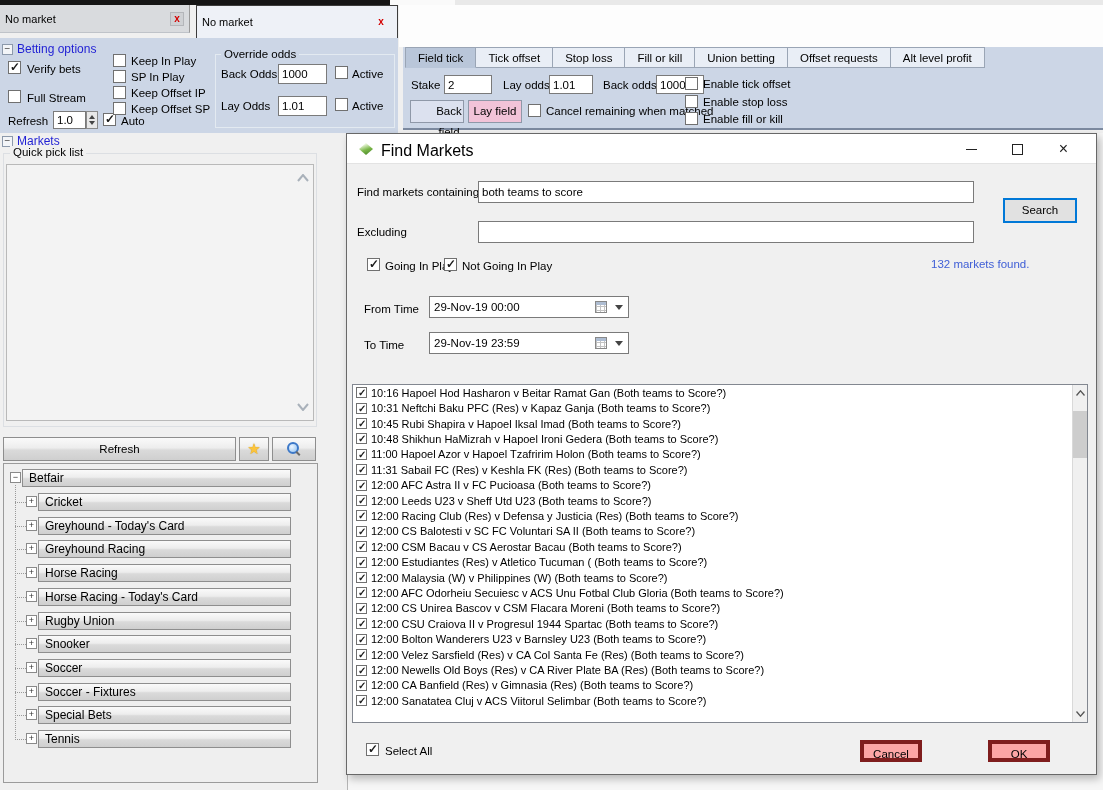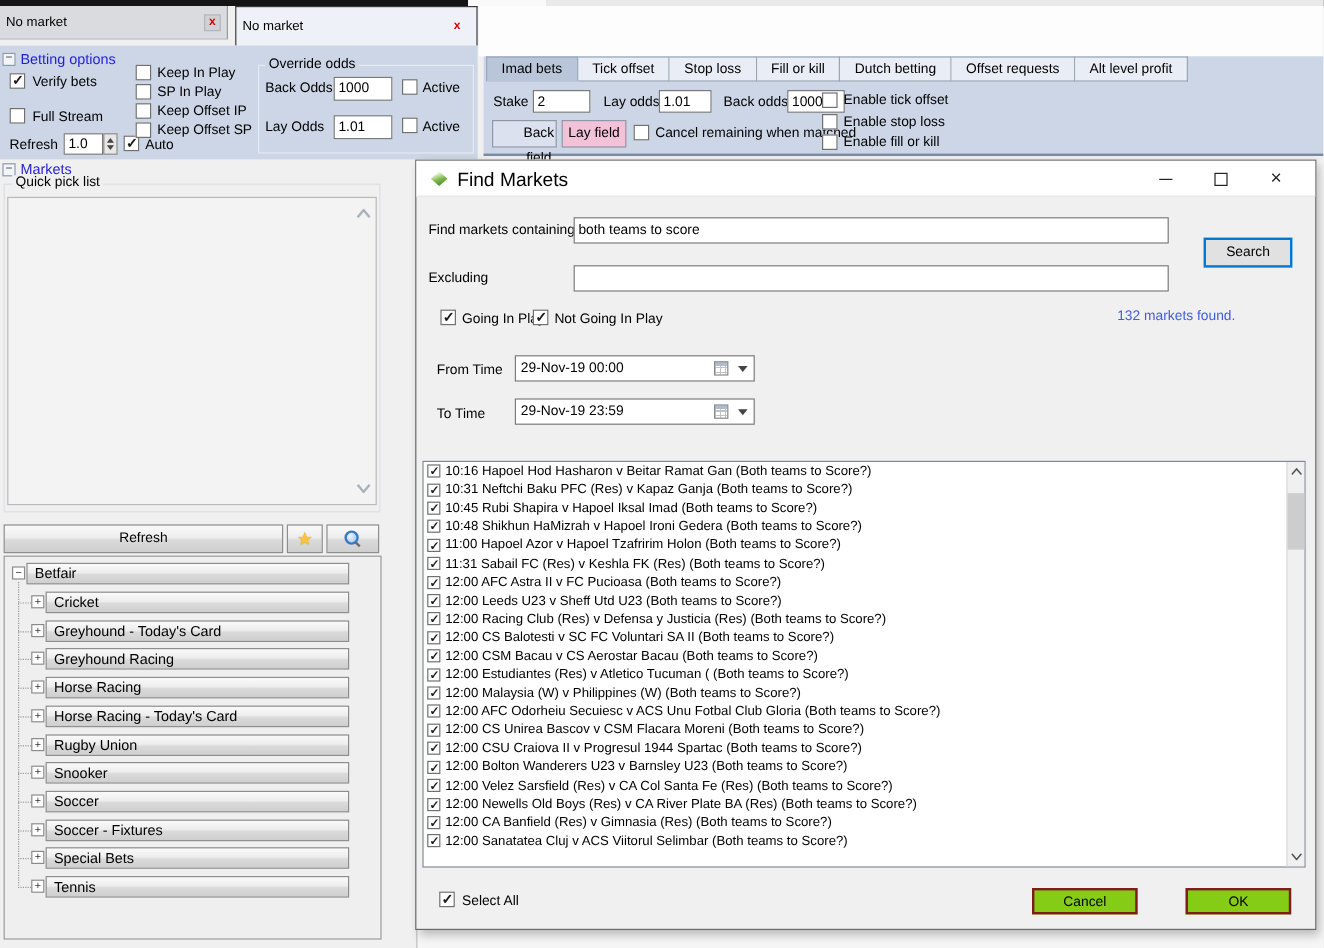--- a/index.html
+++ b/index.html
@@ -88,21 +88,21 @@
       repeating-linear-gradient(#c3c3c3 0 1px, transparent 1px 4px); }
   .dd-arrow { width:0; height:0; border-left:4px solid transparent; border-right:4px solid transparent; border-top:5px solid #444; margin:0 5px; }
   .mlist { position:absolute; left:5px; top:250px; width:736px; height:339px; background:#fff; border:1px solid #828790; overflow:hidden; }
   .mrow { display:flex; align-items:center; height:15.41px; padding-left:3px; }
   .mrow .cb { width:11px; height:11px; margin-right:4px; }
   .mrow .cb.checked::after { font-size:10px; top:-1px; left:1px; }
   .mrow .mtext { font-size:11px; white-space:nowrap; }
   .sbar { position:absolute; right:0; top:0; width:15px; height:100%; background:#f0f0f0; border-left:1px solid #d9d9d9; }
   .sbar .thumb { position:absolute; left:0; top:26px; width:15px; height:47px; background:#cdcdcd; }
   .schev { position:absolute; left:3px; width:9px; height:6px; }
-  .dlg-btn { position:absolute; width:88px; height:22px; background:#84cc16; border:2px solid #7f1d1d; font-size:11.5px; text-align:center; line-height:20px; }
+  .dlg-btn { position:absolute; width:62px; height:22px; background:#fca5a5; border:4px solid #7f1d1d; font-size:11.5px; text-align:center; line-height:20px; }
 </style>
 </head>
 <body>
 
 <div id="app">
 
   <div class="top-strip">
       <span class="seg2"></span>
       <span class="seg3"></span>
     </div>
@@ -152,25 +152,25 @@
     <span class="cb abs" style="left:335px; top:28px;"></span>
     <span class="lbl" style="left:352px; top:30px;">Active</span>
     <span class="lbl" style="left:221px; top:62px;">Lay Odds</span>
     <input class="tinput" style="left: 278px; top: 58px; width: 49px; height: 20px;" value="1.01">
     <span class="cb abs" style="left:335px; top:60px;"></span>
     <span class="lbl" style="left:352px; top:62px;">Active</span>
   </div>
 
   <div class="fb-panel">
     <div class="fb-tabs" id="fb-tabs" style="left:2px;">
-        <div class="fbtab active">Imad bets</div>
+        <div class="fbtab active">Field tick</div>
         <div class="fbtab">Tick offset</div>
         <div class="fbtab">Stop loss</div>
         <div class="fbtab">Fill or kill</div>
-        <div class="fbtab">Dutch betting</div>
+        <div class="fbtab">Union betting</div>
         <div class="fbtab">Offset requests</div>
         <div class="fbtab">Alt level profit</div>
       </div>
 
     <span class="lbl" style="left:8px; top:32px;">Stake</span>
     <input class="tinput" style="left: 41px; top: 28px; width: 48px; height: 19px;" value="2">
     <span class="lbl" style="left:100px; top:32px;">Lay odds</span>
     <input class="tinput" style="left: 146px; top: 28px; width: 44px; height: 19px;" value="1.01">
     <span class="lbl" style="left:200px; top:32px;">Back odds</span>
     <input class="tinput" style="left: 253px; top: 28px; width: 48px; height: 19px;" value="1000">

